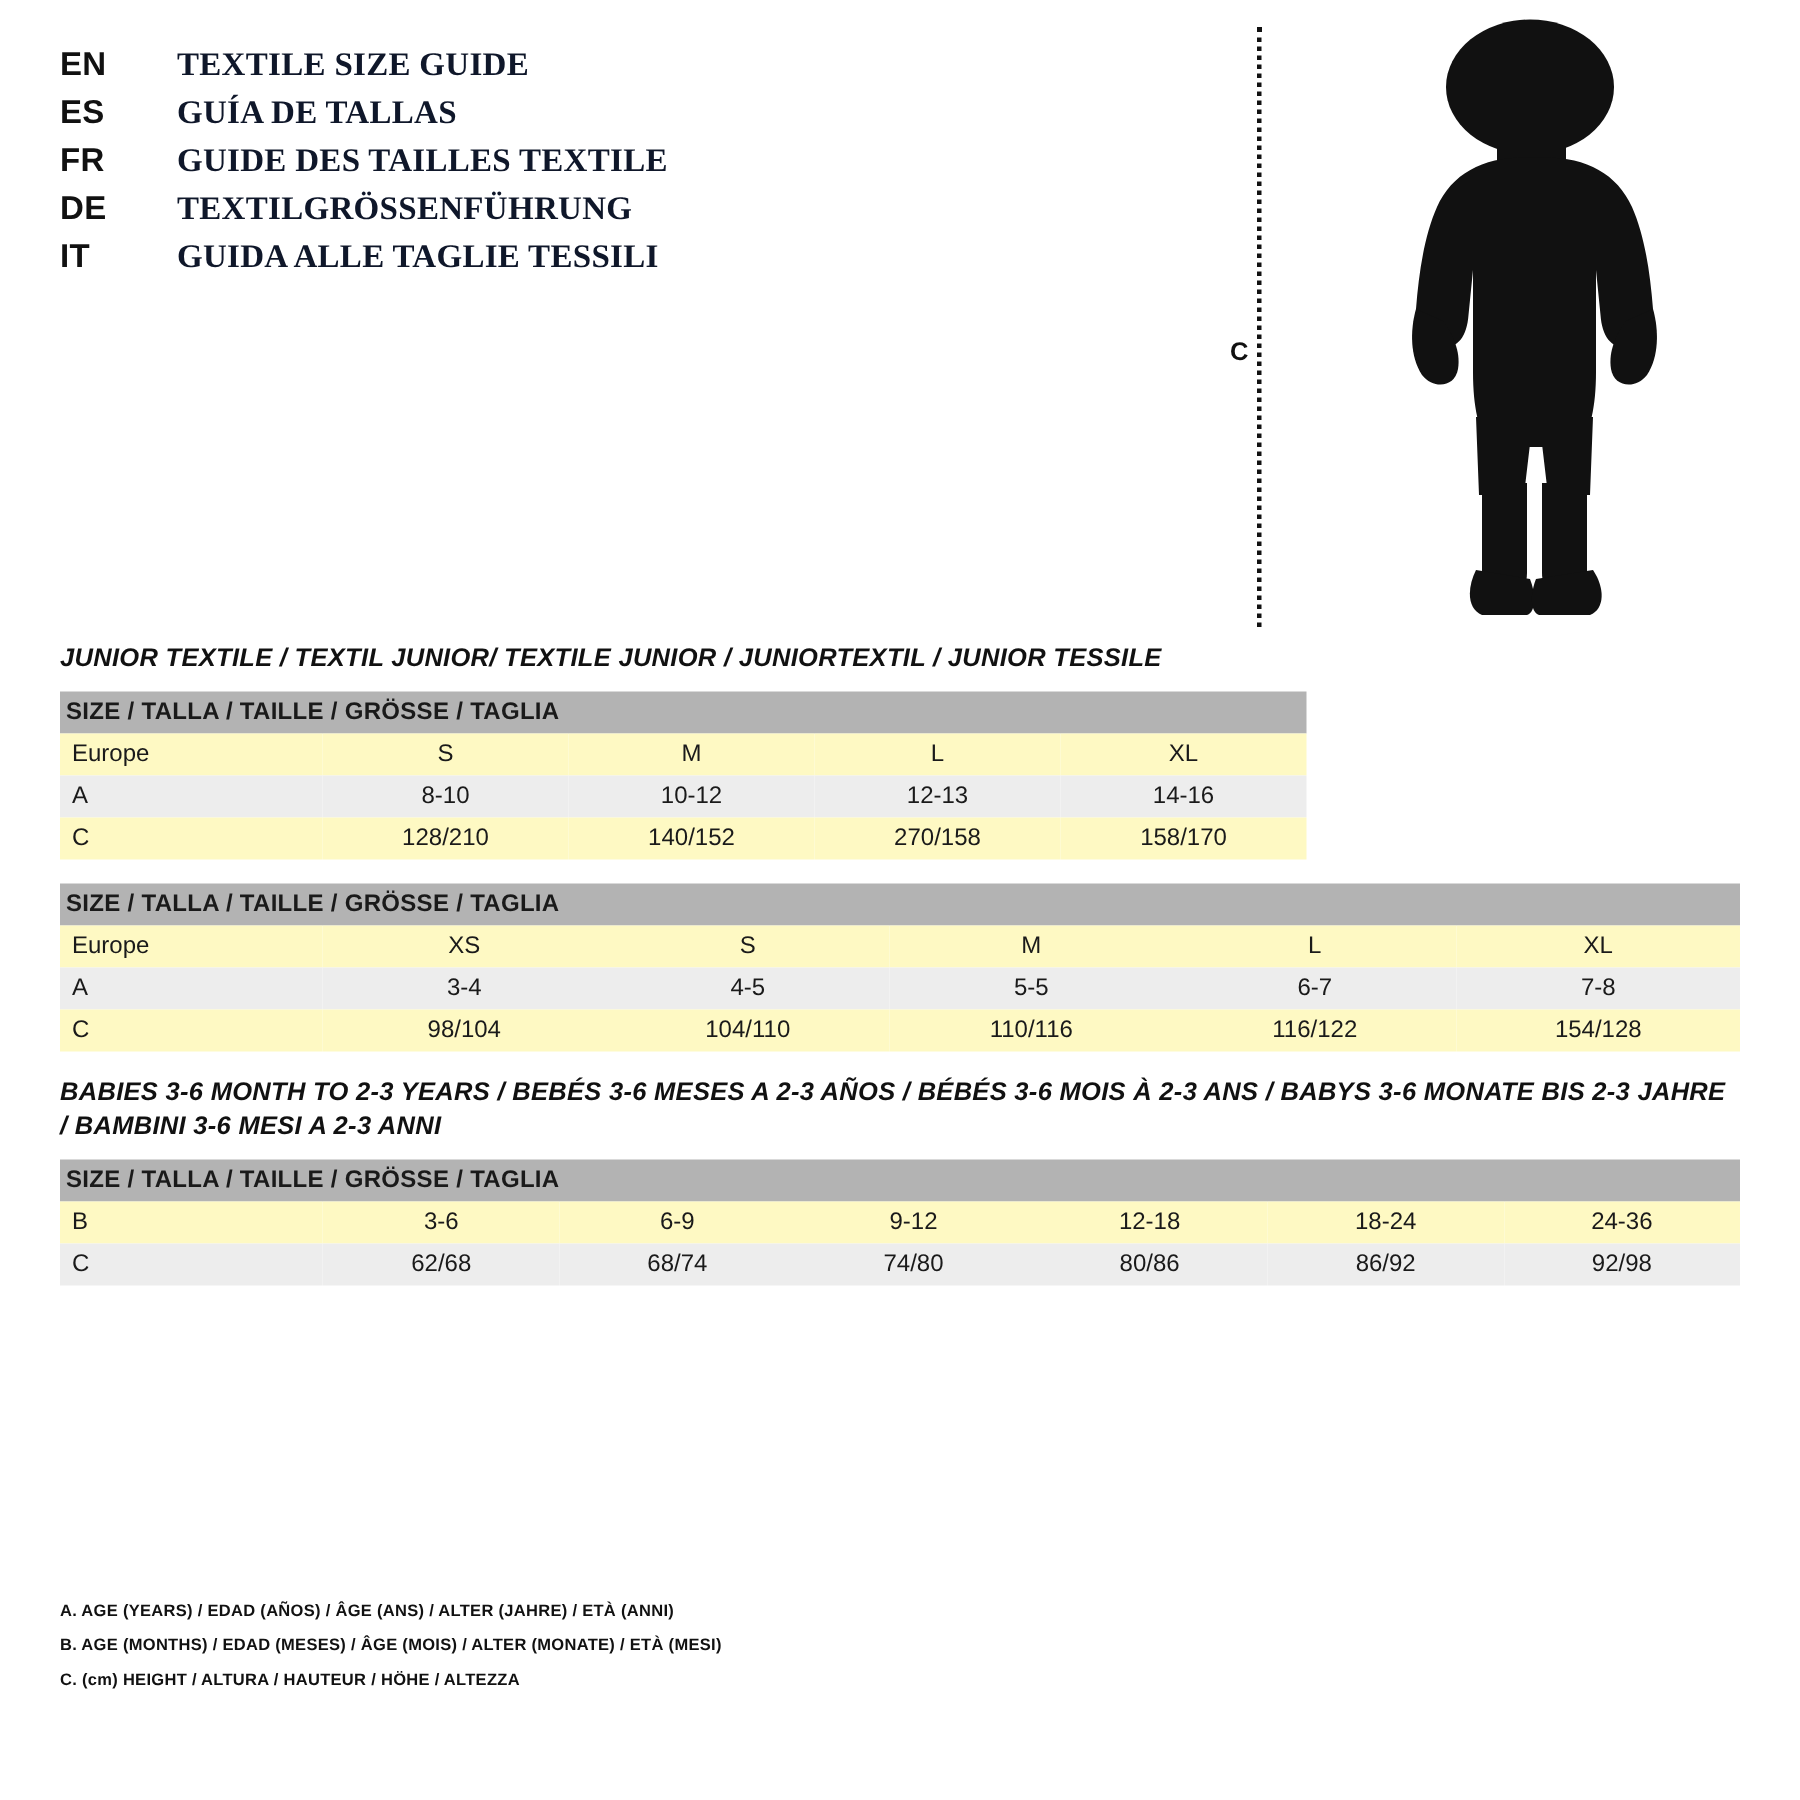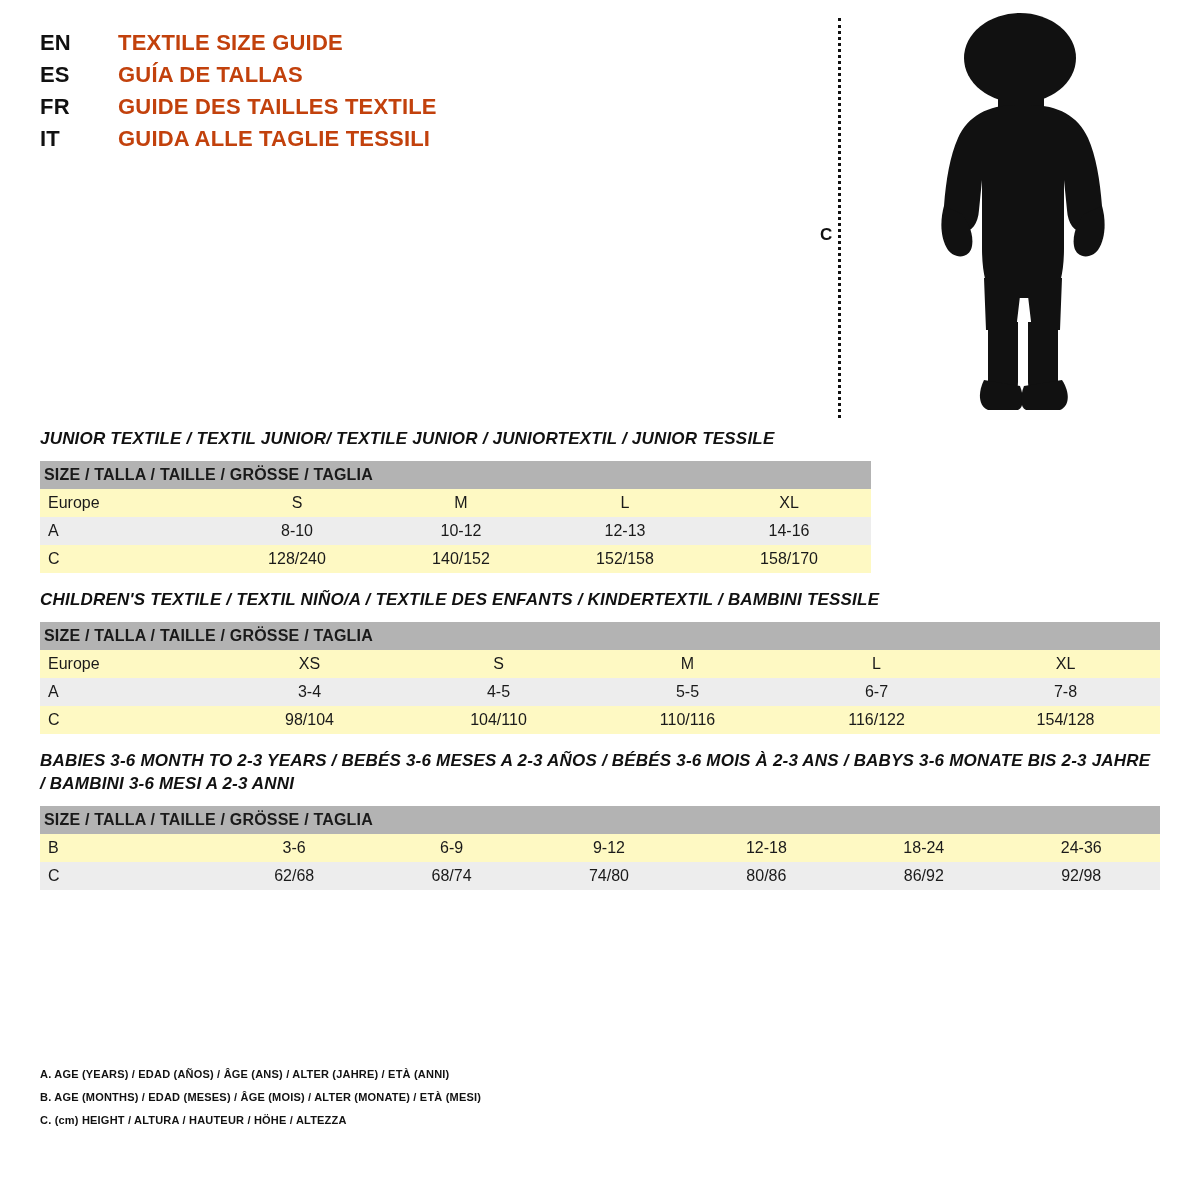--- a/index.html
+++ b/index.html
@@ -34,22 +34,23 @@
     flex: 0 0 78px;
     font-size: 22px;
     font-weight: 700;
     letter-spacing: 0.2px;
     color: #111;
   }
   .lang-text {
     font-size: 22px;
     font-weight: 700;
     letter-spacing: 0.2px;
-    color: #c2410c;
+    color: #0f172a;
     white-space: nowrap;
+    font-family: Liberation Serif, serif;
   }
 
   
   .figure-area {
     position: absolute;
     right: 60px;
     top: 10px;
     width: 320px;
     height: 410px;
   }
@@ -156,20 +157,24 @@
   </div>
   <div class="lang-row">
     <span class="lang-code">ES</span>
     <span class="lang-text">GUÍA DE TALLAS</span>
   </div>
   <div class="lang-row">
     <span class="lang-code">FR</span>
     <span class="lang-text">GUIDE DES TAILLES TEXTILE</span>
   </div>
   <div class="lang-row">
+    <span class="lang-code">DE</span>
+    <span class="lang-text">TEXTILGRÖSSENFÜHRUNG</span>
+  </div>
+  <div class="lang-row">
     <span class="lang-code">IT</span>
     <span class="lang-text">GUIDA ALLE TAGLIE TESSILI</span>
   </div>
 </div>
 
 <div class="figure-area">
   <div class="height-line"></div>
   <div class="height-label">C</div>
   <svg class="figure-svg" width="230" height="408" viewBox="0 0 230 408">
     <g fill="#111111">
@@ -222,31 +227,30 @@
         </tr>
         <tr class="row-shade">
           <td class="lbl">A</td>
           <td class="val">8-10</td>
           <td class="val">10-12</td>
           <td class="val">12-13</td>
           <td class="val">14-16</td>
         </tr>
         <tr class="row-light">
           <td class="lbl">C</td>
-          <td class="val">128/240</td>
+          <td class="val">128/210</td>
           <td class="val">140/152</td>
-          <td class="val">152/158</td>
+          <td class="val">270/158</td>
           <td class="val">158/170</td>
         </tr>
       </tbody>
     </table>
   </div>
 
   <div class="section">
-    <div class="section-title">CHILDREN'S TEXTILE / TEXTIL NIÑO/A / TEXTILE DES ENFANTS / KINDERTEXTIL / BAMBINI TESSILE</div>
     <table class="size-table t-children">
       <colgroup>
         <col class="c0">
           <col class="cx">
           <col class="cx">
           <col class="cx">
           <col class="cx">
           <col class="cx">
       </colgroup>
       <tbody>

